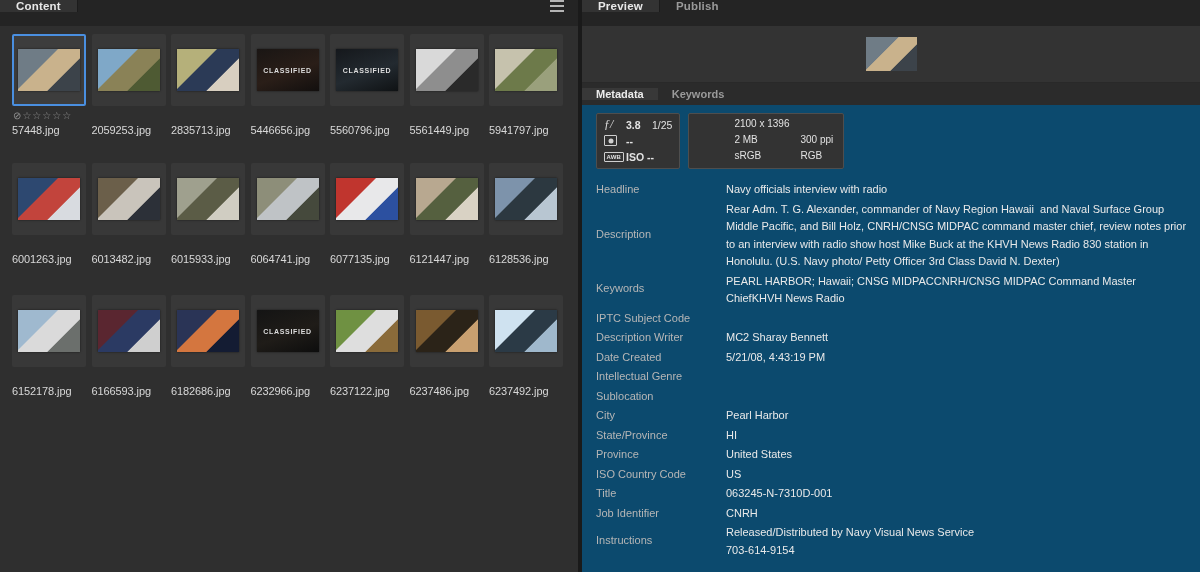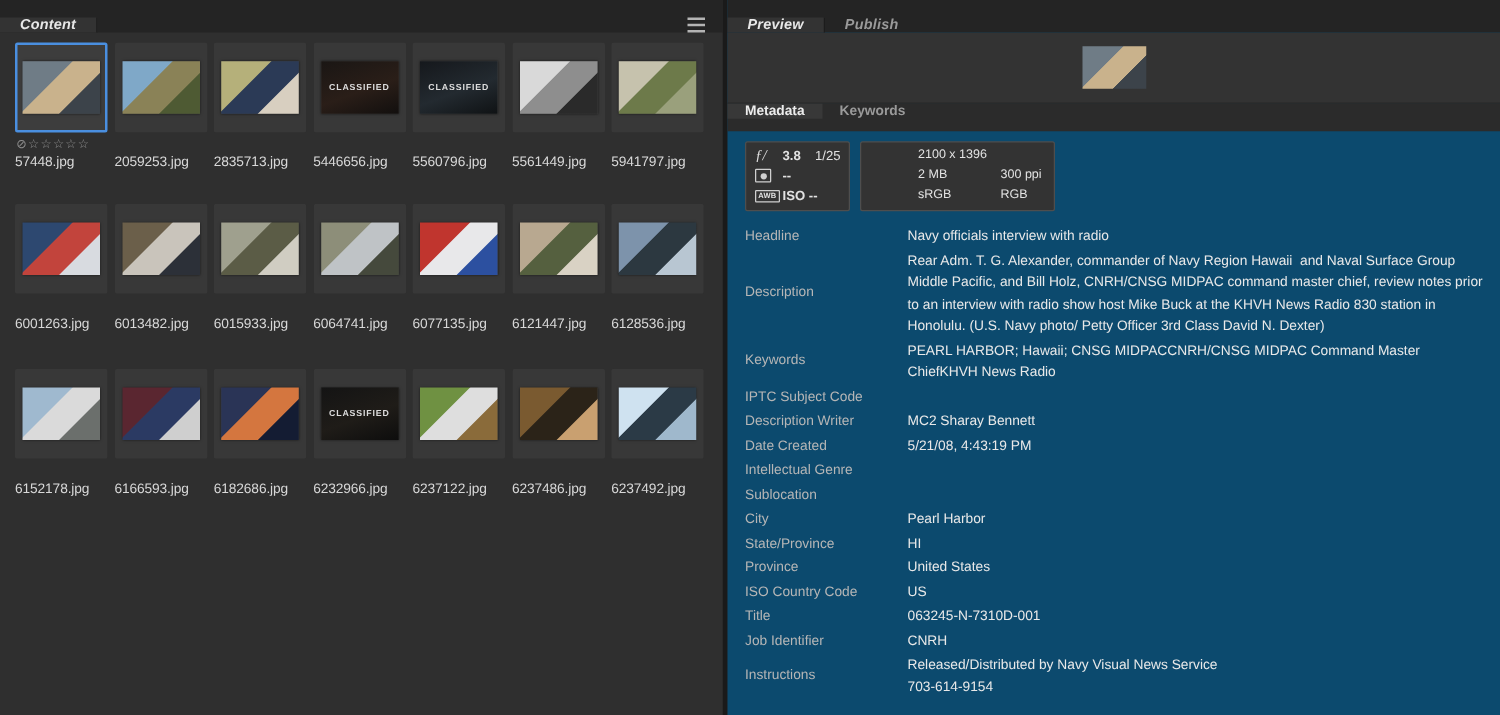--- a/index.html
+++ b/index.html
@@ -13,22 +13,22 @@
 
   
   .left-panel {
     width: 578px; height: 572px;
     background: #2f2f2f;
     display: flex; flex-direction: column;
     position: relative;
   }
   .tabbar {
     height: 26px; background: #242424;
-    display: flex; align-items: flex-end;
-    position: relative; flex: none; font-style: italic;
+    display: flex; align-items: flex-start;
+    position: relative; flex: none;
   }
   .tab {
     display: flex; align-items: center;
     padding: 0 16px;
     font-size: 11.5px; font-weight: bold;
     color: #9a9a9a;
     letter-spacing: .2px;
     border-right: 1px solid #1c1c1c;
     cursor: default;
   }
@@ -106,21 +106,21 @@
     display: flex; align-items: center; justify-content: center;
     border-bottom: 1px solid #292929;
     flex: none;
   }
   .preview-img {
     width: 51px; height: 34px; background: #2a2a2a;
     overflow: hidden; position: relative;
   }
   .meta-tabbar {
     height: 22px; background: #2b2b2b;
-    display: flex; align-items: flex-start; flex: none;
+    display: flex; align-items: center; flex: none;
   }
   .meta-tab {
     display: flex; align-items: center; padding: 0 14px;
     font-size: 11px; font-weight: bold; color: #9a9a9a;
     cursor: default;
   }
   .meta-tab.active { background: #383838; color: #ececec; }
 
   .cam-strip {
     display: flex; gap: 8px;

